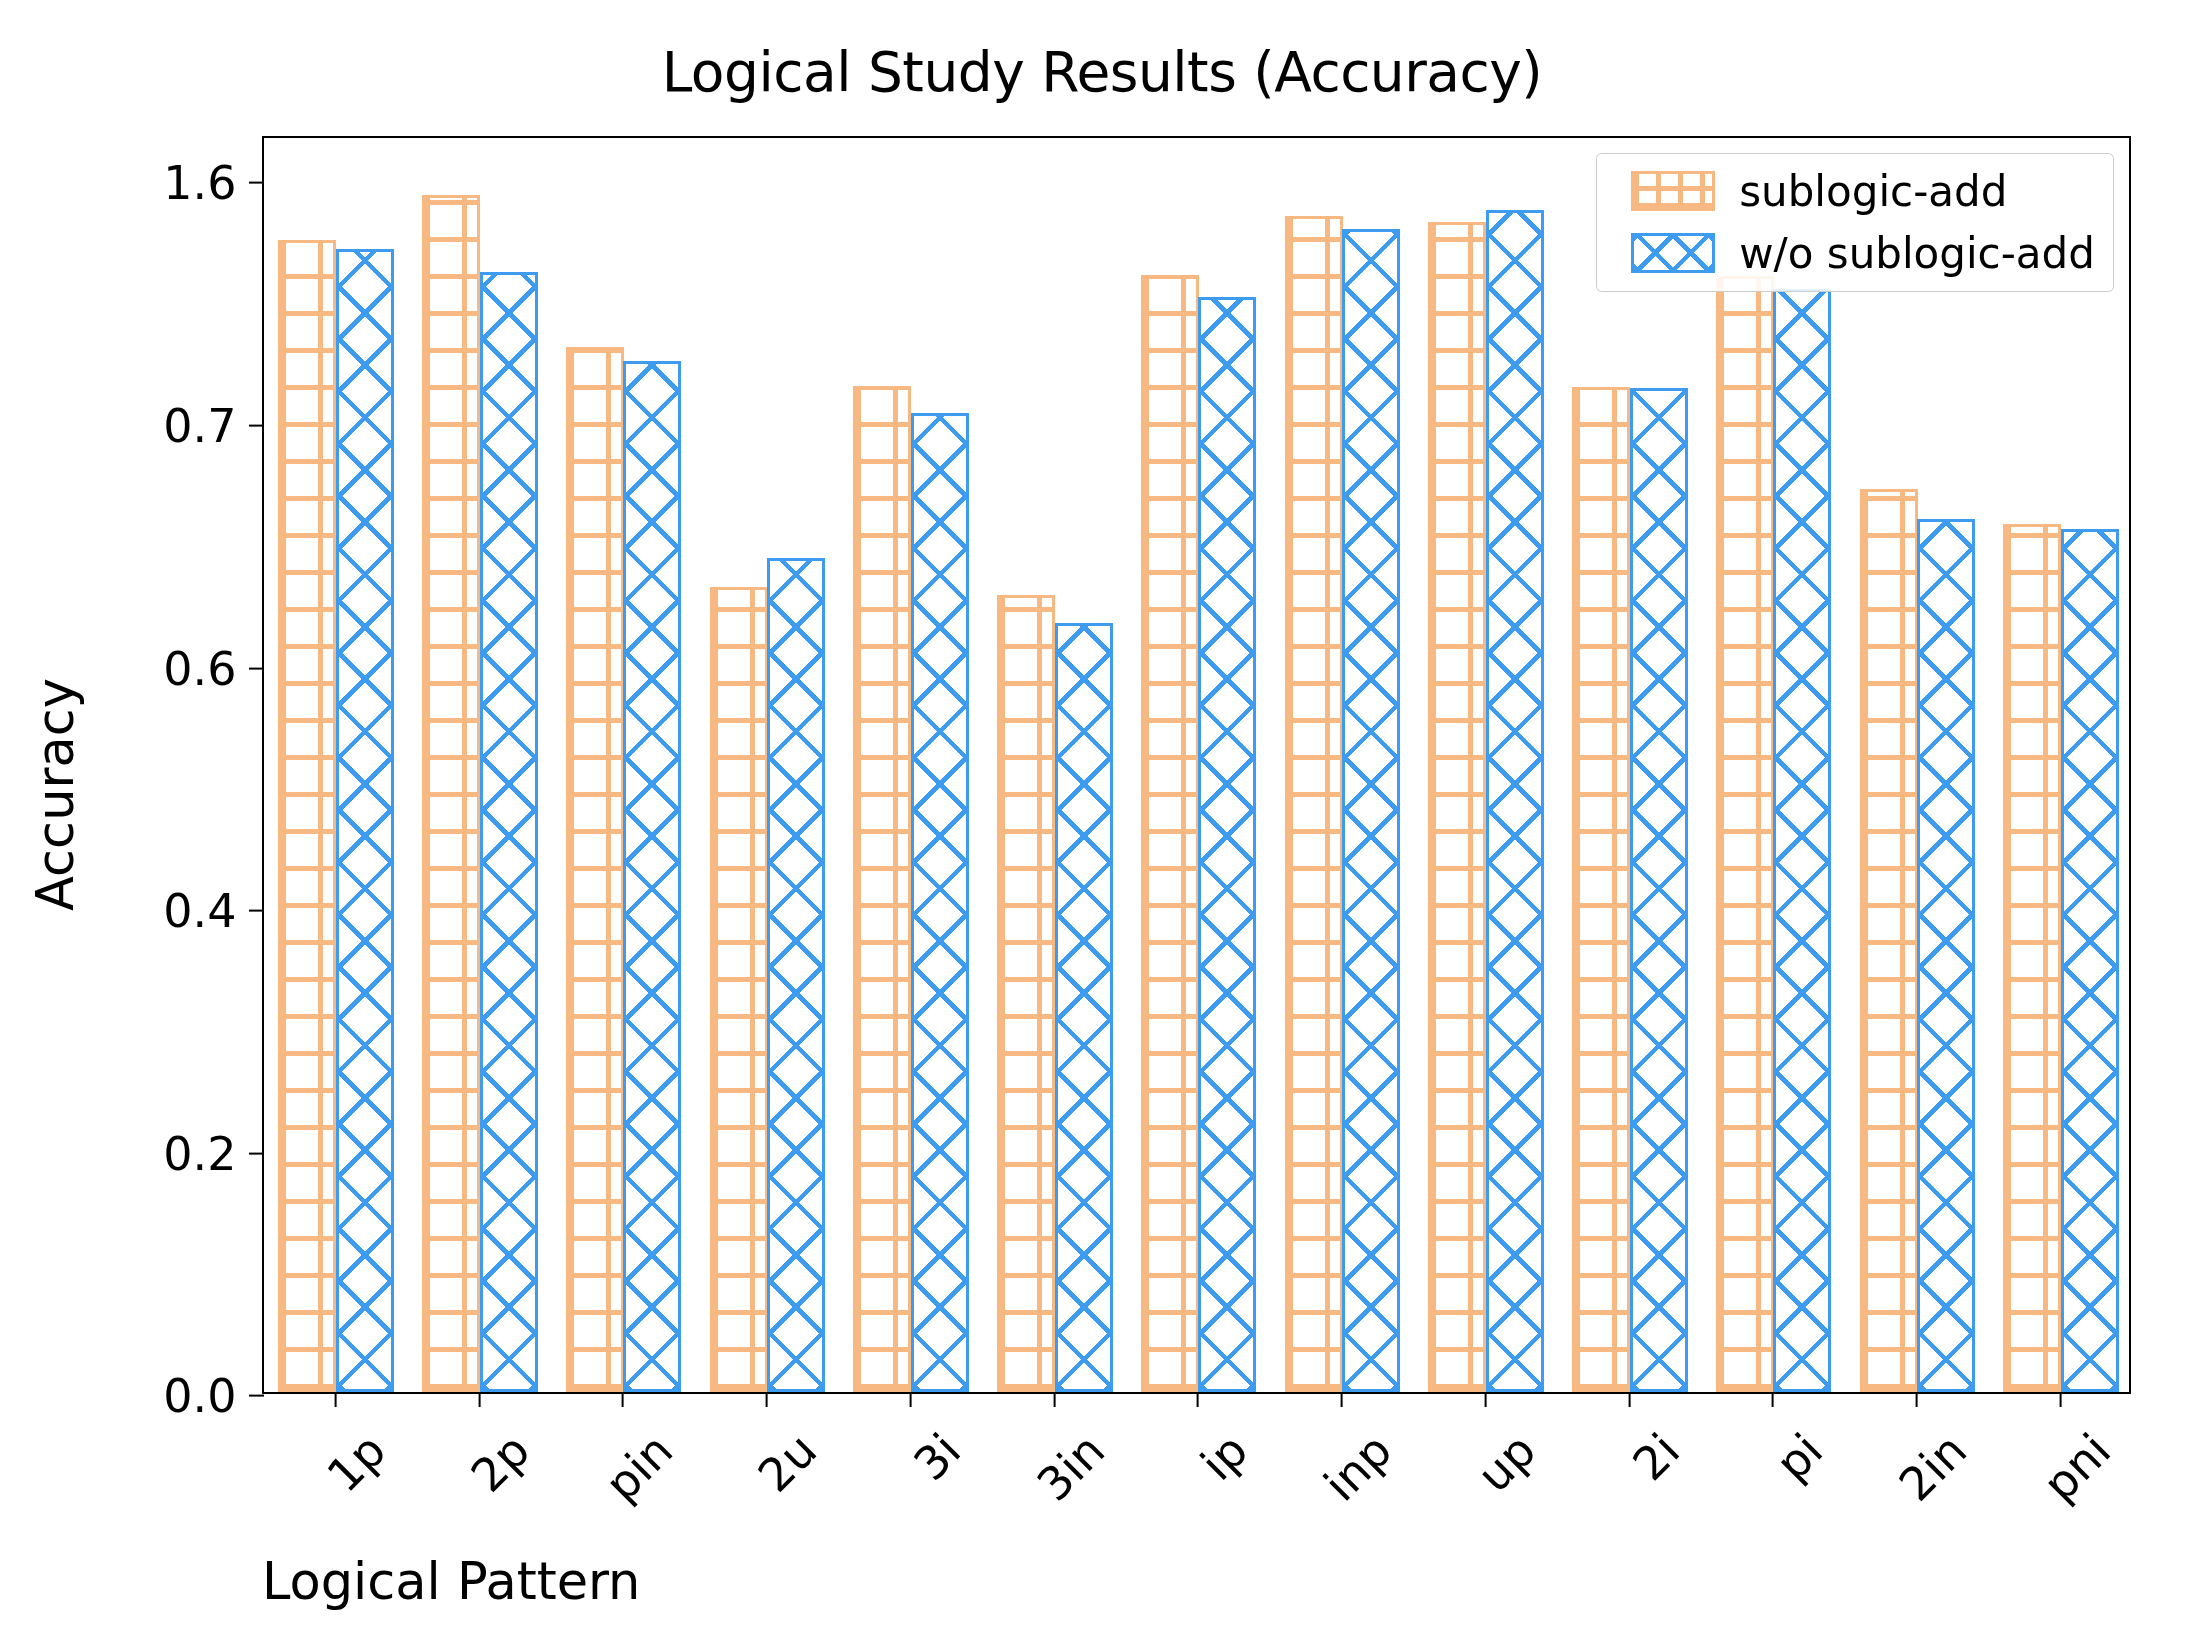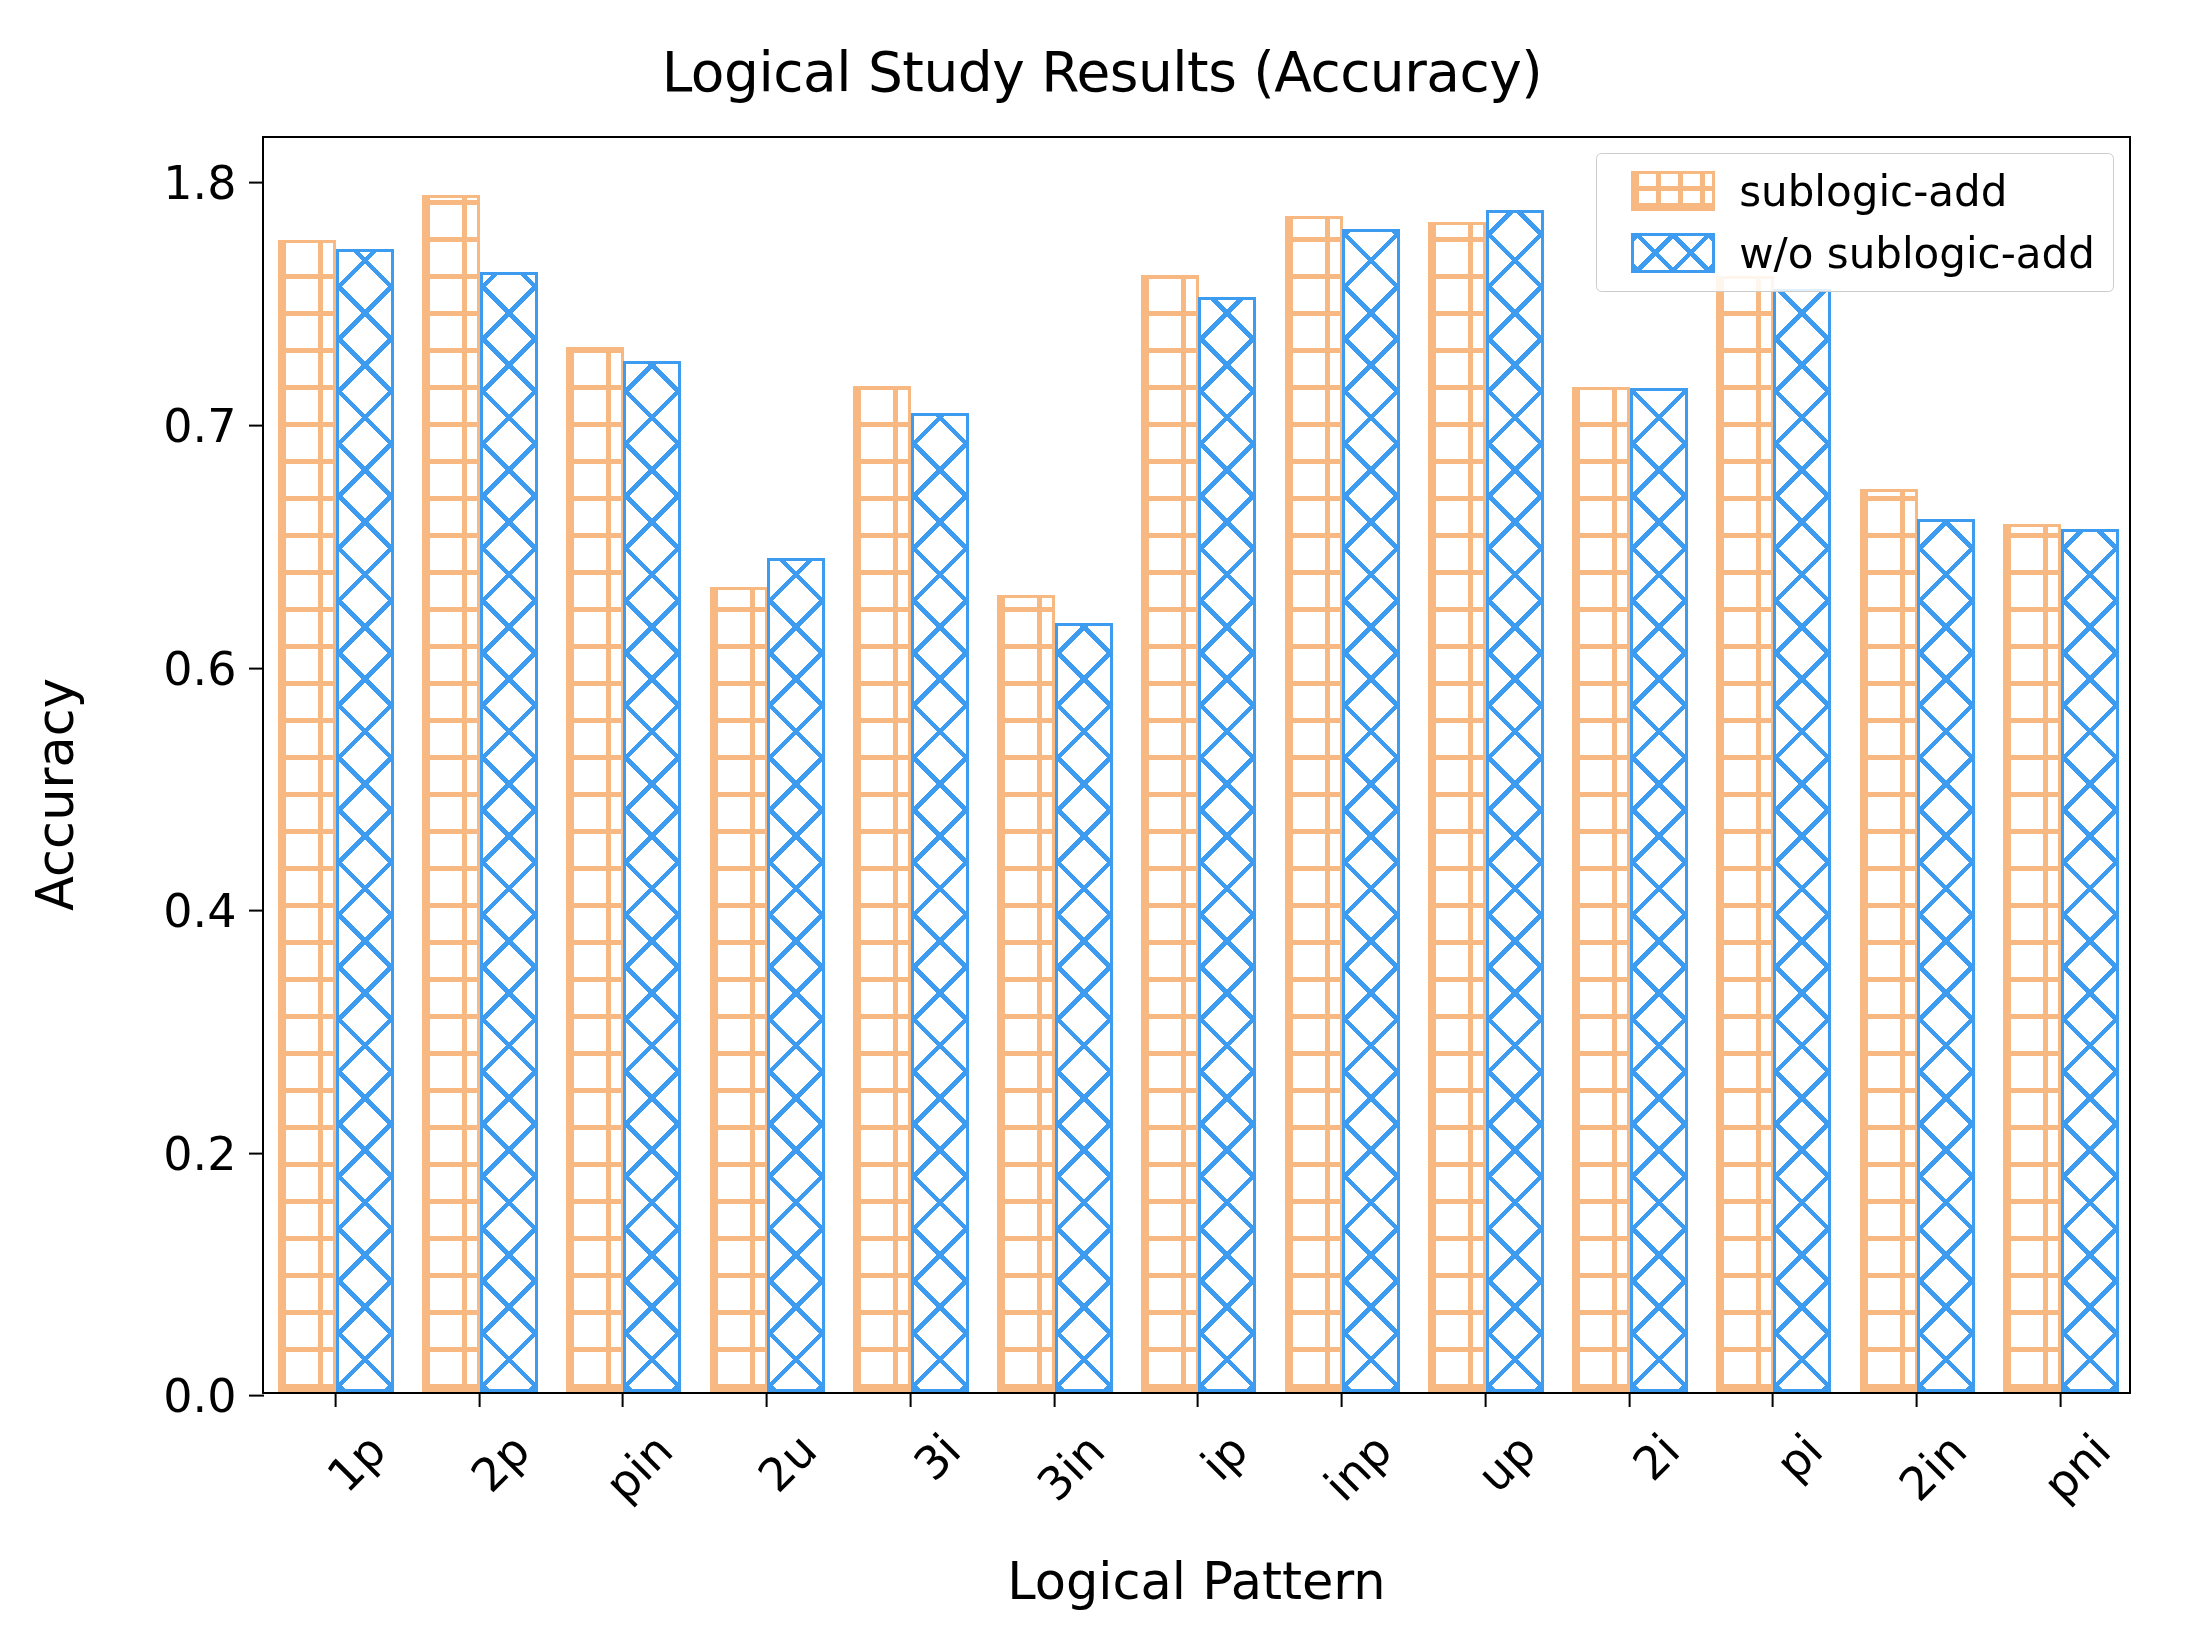--- a/index.html
+++ b/index.html
@@ -117,21 +117,21 @@
     color: #000000;
     white-space: nowrap;
   }
 
   
   #xlabel {
     position: absolute;
     left: 262px;
     top: 1552px;
     width: 1869px;
-    text-align: center;
+    text-align: left;
     font-size: 51px;
     color: #000000;
     white-space: nowrap;
   }
   #ylabel {
     position: absolute;
     left: -312px;
     top: 765px;
     width: 735px;
     text-align: center;
@@ -229,21 +229,21 @@
         <div class="y-tick-label" style="top: 1258px; text-align: center;">0.0</div>
         <div class="y-tick" style="top: 1016px;"></div>
         <div class="y-tick-label" style="top: 1016px;">0.2</div>
         <div class="y-tick" style="top: 773px;"></div>
         <div class="y-tick-label" style="top: 773px; text-align: center;">0.4</div>
         <div class="y-tick" style="top: 531px;"></div>
         <div class="y-tick-label" style="top: 531px;">0.6</div>
         <div class="y-tick" style="top: 288px;"></div>
         <div class="y-tick-label" style="top: 288px;">0.7</div>
         <div class="y-tick" style="top: 45px;"></div>
-        <div class="y-tick-label" style="top: 45px;">1.8</div>
+        <div class="y-tick-label" style="top: 45px;">1.6</div>
       </div>
     <div id="xaxis-layer">
         <div class="x-tick" style="left: 72px;"></div>
         <div class="x-tick-label" style="left: 94px;">1p</div>
         <div class="x-tick" style="left: 216px;"></div>
         <div class="x-tick-label" style="left: 238px;">2p</div>
         <div class="x-tick" style="left: 359px;"></div>
         <div class="x-tick-label" style="left: 381px;">pin</div>
         <div class="x-tick" style="left: 503px;"></div>
         <div class="x-tick-label" style="left: 525px;">2u</div>

